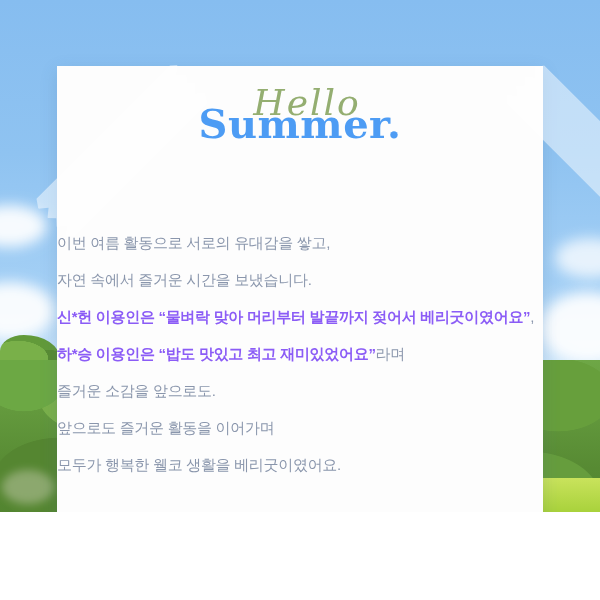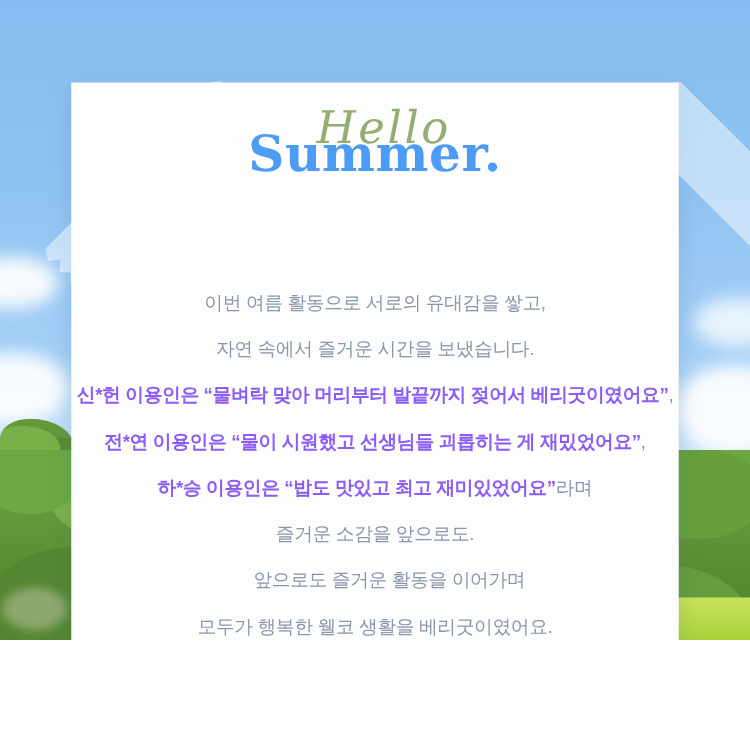--- a/index.html
+++ b/index.html
@@ -61,26 +61,26 @@
     clip-path:polygon(3% 0,97% 0,100% 10%,96% 22%,100% 34%,97% 46%,100% 58%,96% 70%,100% 82%,97% 100%,3% 100%,0 88%,4% 76%,0 64%,3% 52%,0 40%,4% 28%,0 16%);}
   .tape.tl{left:-35px;top:58px;transform:rotate(-45deg);}
   .tape.tr{left:435px;top:58px;transform:rotate(45deg);}
 
   
   .title{position:absolute;left:0;top:18px;width:100%;text-align:center;}
   .hello{font-family:"DejaVu Serif",serif;font-style:italic;font-size:36px;line-height:38px;
     color:#94ae71;letter-spacing:2px;margin:0 0 -20px 14px;}
   .summer{font-family:"DejaVu Serif",serif;font-weight:700;font-size:40px;line-height:44px;
     color:#4d9cf4;margin:0;letter-spacing:.5px;}
-  .body-text{position:absolute;left:0;top:158px;width:100%;text-align:center;
+  .body-text{position:absolute;left:0;top:158px;width:100%;text-align:left;
     color:#8a96ac;font-size:15px;letter-spacing:-.3px;}
   .body-text p{margin:0;line-height:37px;font-weight:500;}
   .body-text p .bold{font-weight:700;color:#8b5cf6;}
   .body-text p .tail{font-weight:400;}
-  .outro{margin-top:31px;padding-left:23px;}
+  .outro{margin-top:31px;}
 </style>
 </head>
 <body>
 
 <div class="stage">
 
   <div class="sky"></div>
   <div class="cloud c1"></div>
   <div class="cloud c2"></div>
   <div class="cloud c3"></div>
@@ -97,21 +97,20 @@
     <div class="title">
       <div class="hello">Hello</div>
       <div class="summer">Summer.</div>
     </div>
 
     <div class="body-text">
       <p>이번 여름 활동으로 서로의 유대감을 쌓고,</p>
       <p>자연 속에서 즐거운 시간을 보냈습니다.</p>
 
       <p><span class="bold">신*헌 이용인은 “물벼락 맞아 머리부터 발끝까지 젖어서 베리굿이였어요”</span><span class="tail">,</span></p>
-      <p><span class="bold">전*연 이용인은 “물이 시원했고 선생님들 괴롭히는 게 재밌었어요”</span><span class="tail">,</span></p>
       <p><span class="bold">하*승 이용인은 “밥도 맛있고 최고 재미있었어요”</span><span class="tail">라며</span></p>
 
       <p>즐거운 소감을 앞으로도.</p>
 
       <p class="outro">앞으로도 즐거운 활동을 이어가며</p>
       <p>모두가 행복한 웰코 생활을 베리굿이였어요.</p>
     </div>
 
     <div class="tape tl"></div>
     <div class="tape tr"></div>

